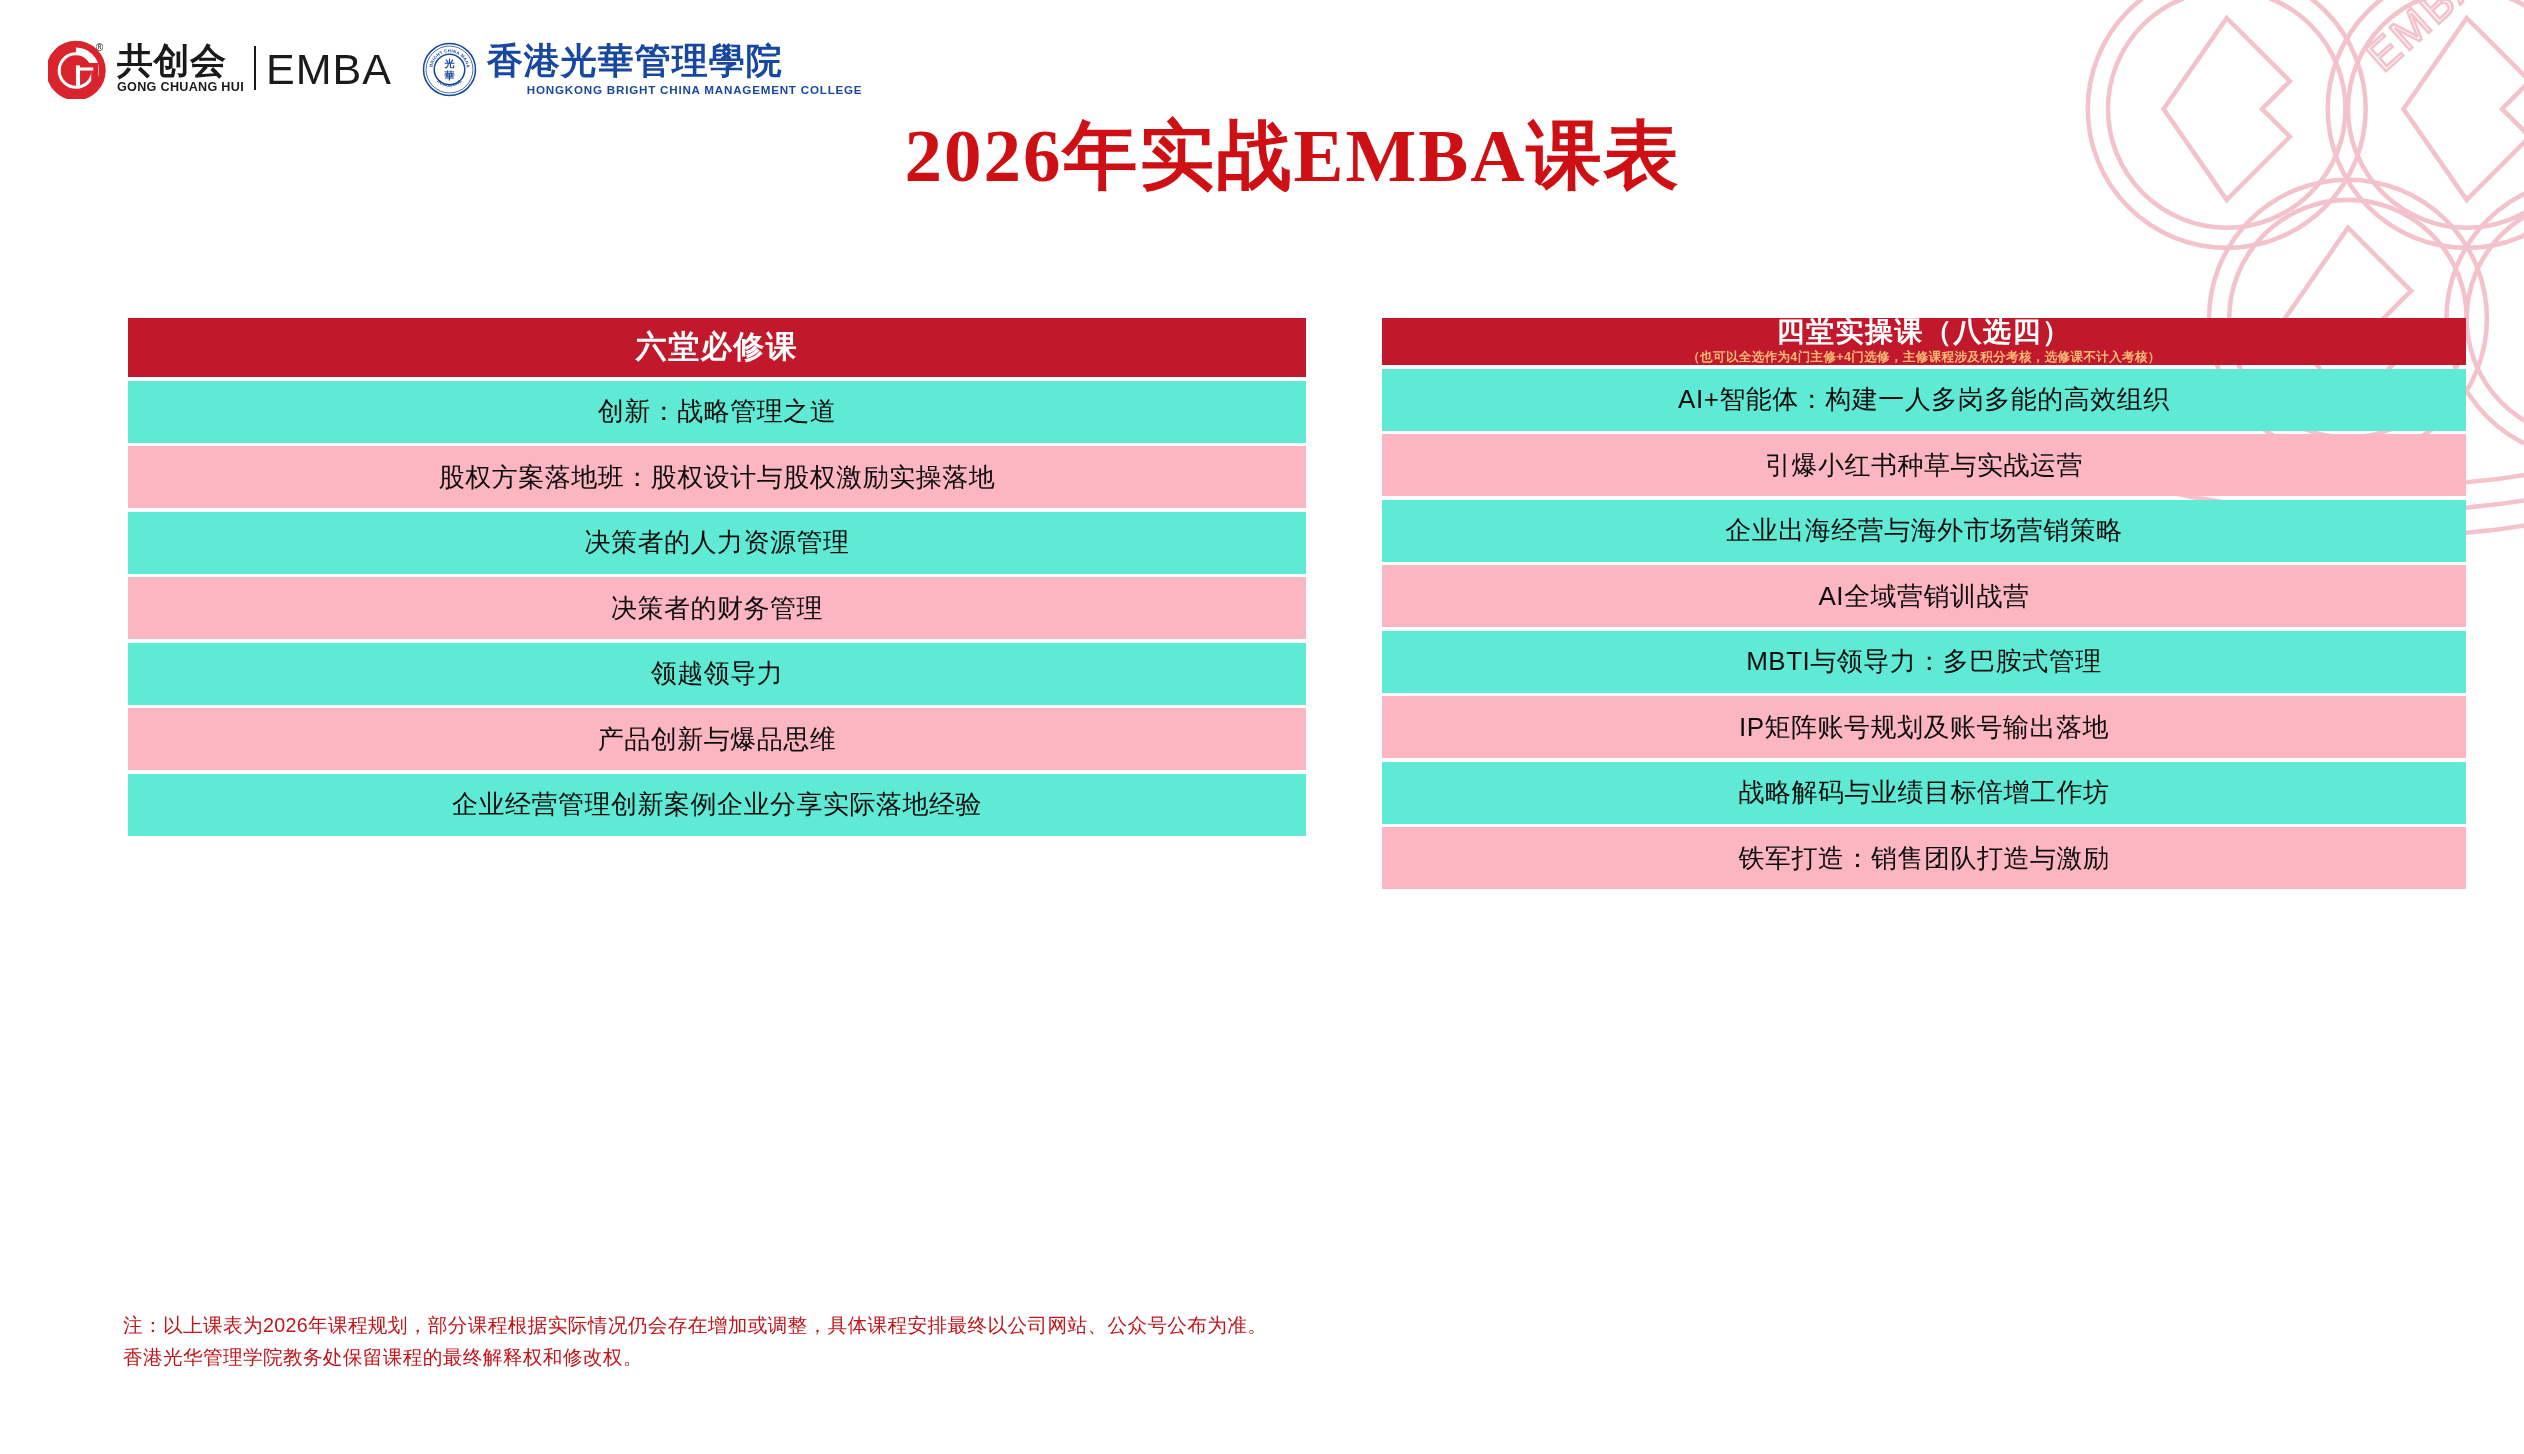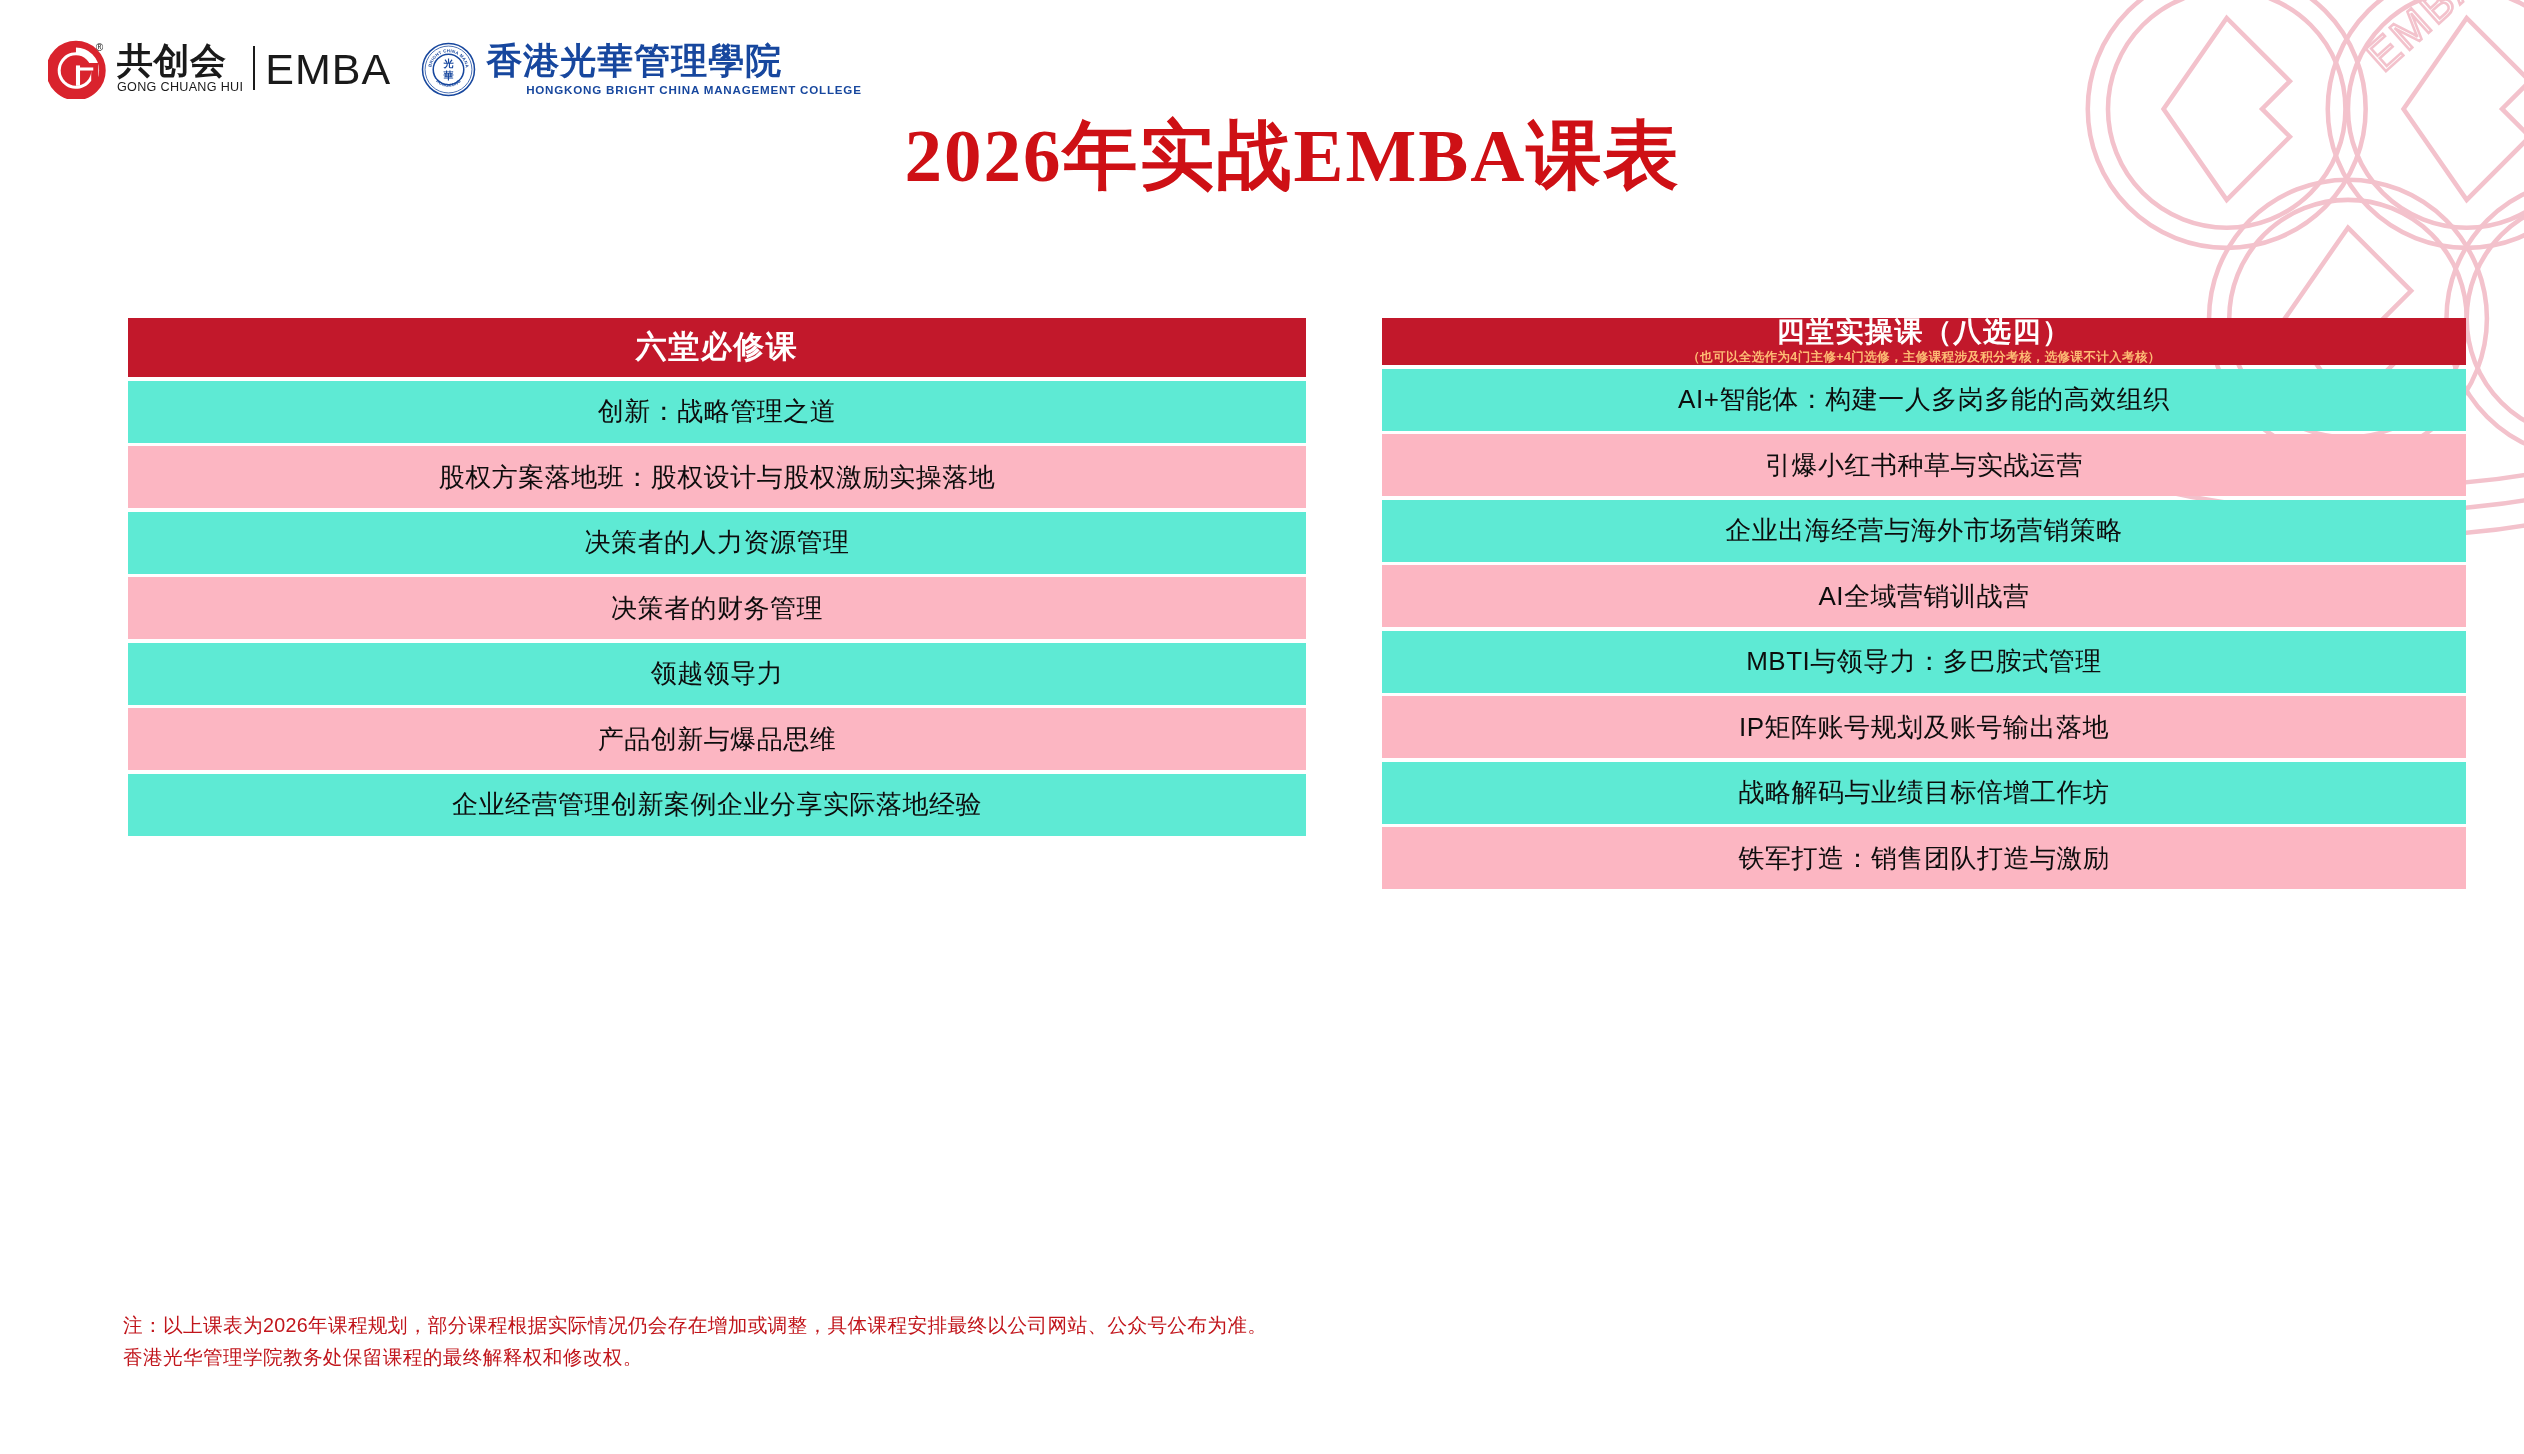--- a/index.html
+++ b/index.html
@@ -34,21 +34,21 @@
   .gch-mark { position: relative; width: 60px; height: 60px; flex: 0 0 auto; }
   .gch-mark svg { display:block; }
   .gch-words { display:flex; align-items:stretch; gap: 10px; }
   .gch-cn-wrap { display:flex; flex-direction:column; justify-content:center; }
   .gch-cn {
     font-size: 36px; font-weight: 700; color:#1a1a1a;
     line-height: 0.95; letter-spacing: 0.5px;
     font-family: "Liberation Sans", "DejaVu Sans", sans-serif;
   }
   .gch-py {
-    font-size: 12.6px; font-weight: 400; color:#1a1a1a;
+    font-size: 12.6px; font-weight: 700; color:#1a1a1a;
     letter-spacing: 0.3px; margin-top: 2.5px; text-align: center;
   }
   .gch-divider { width: 2px; background:#1a1a1a; margin: 2px 0 4px 0; }
   .gch-emba {
     display:flex; align-items:center;
     font-size: 43px; font-weight: 400; color:#1a1a1a;
     letter-spacing: 1px; line-height: 1;
     font-family: "Liberation Sans", "DejaVu Sans", sans-serif;
   }
 

